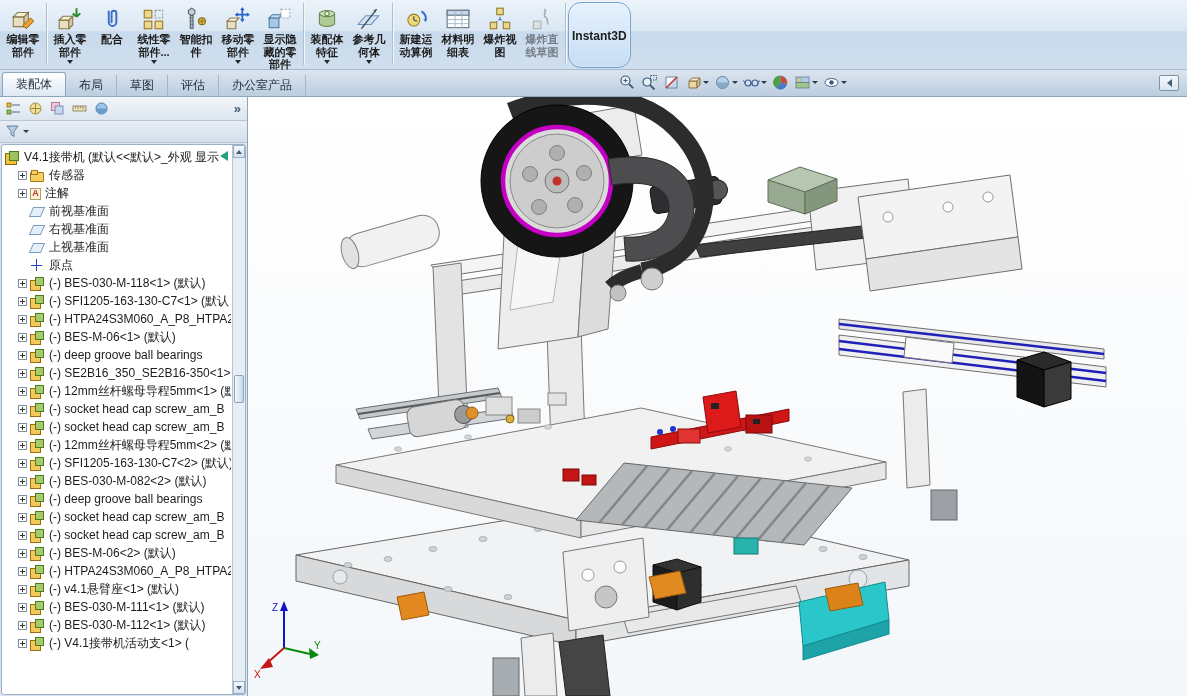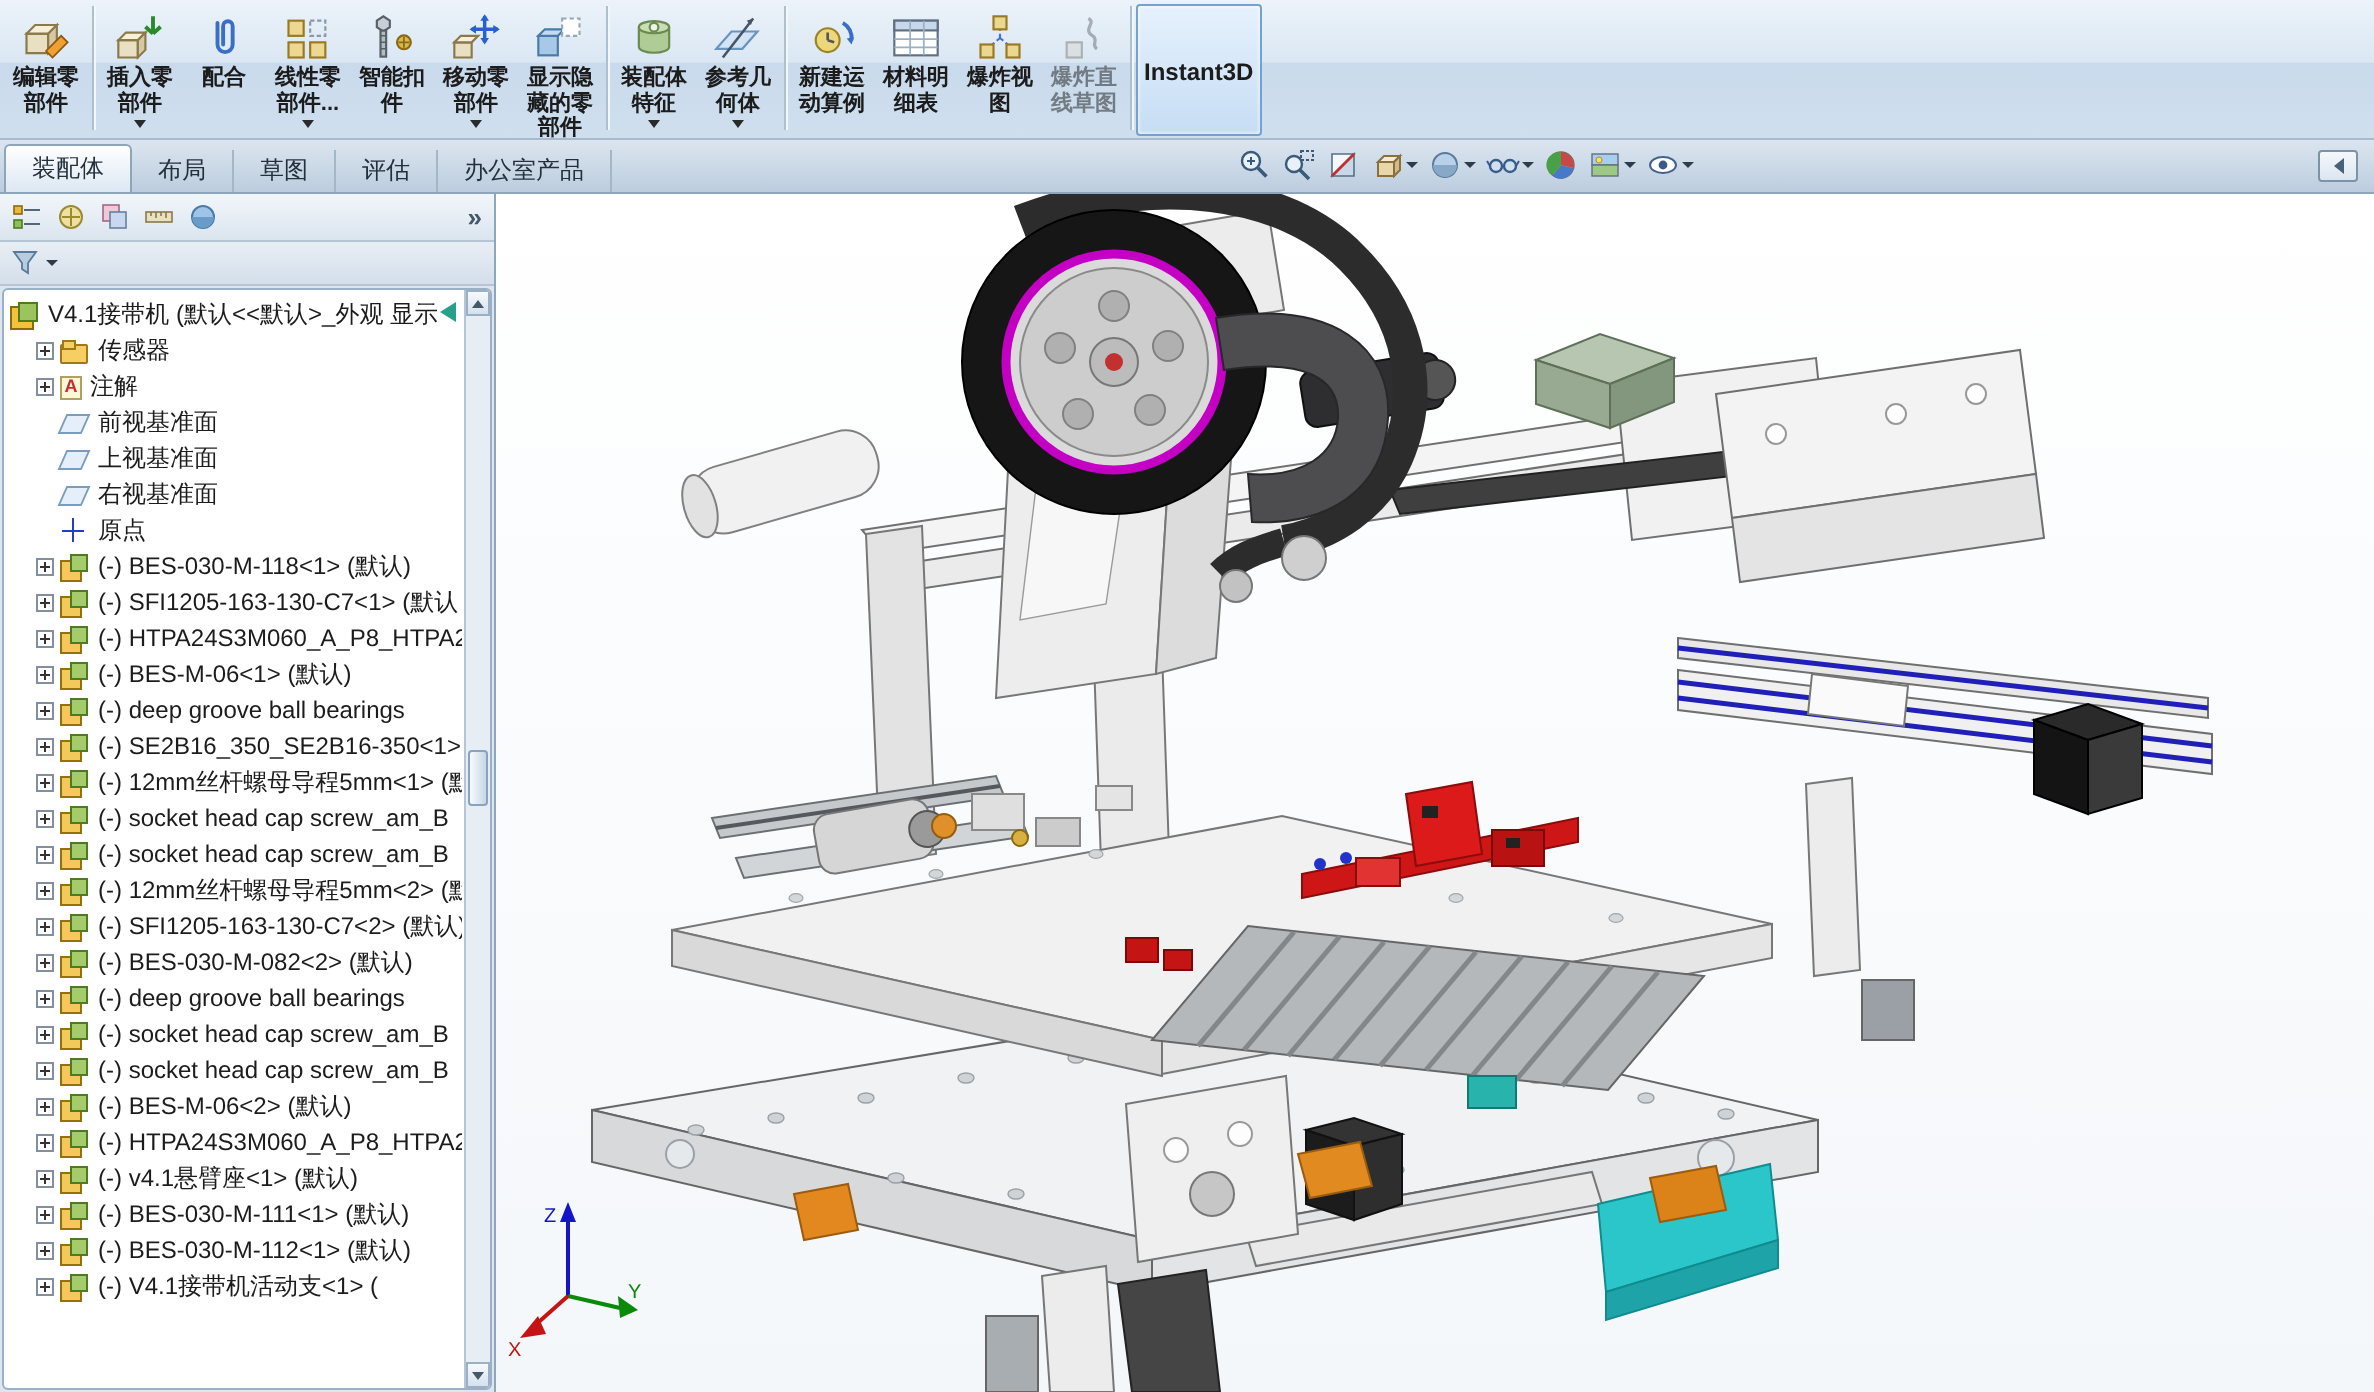--- a/index.html
+++ b/index.html
@@ -23,21 +23,21 @@
     padding:2px 3px 0; border:1px solid transparent; border-radius:2px; cursor:default;font-weight:bold;
   }
   .ricon { width:26px; height:26px; flex:none; margin-top:1px; }
   .rlabel {
     font-size:11px; line-height:1.15; text-align:center; white-space:pre-line;
     color:#1c1c1c; margin-top:1px;
   }
   .ribbon-btn.disabled { filter:grayscale(.9); opacity:.5; }
   .ribbon-btn.active {
     background:linear-gradient(#e6f1fd,#c6ddf4);
-    border-color:#74a2d0; box-shadow:inset 0 0 2px #fff;
+    border-color:#74a2d0; box-shadow:inset 0 0 2px #fff;border-radius:13px;
   }
   .ribbon-btn.instant { justify-content:center; min-width:56px; }
   .ribbon-btn.instant .rlabel { font-size:12px; }
   .rsep { width:1px; height:62px; background:#aebfd0; margin:1px 2px 0; flex:none; box-shadow:1px 0 0 #f2f7fc; }
   .dd { width:0; height:0; border:3.5px solid transparent; border-top:4px solid #2a2a2a; border-bottom:none; margin-top:2px; }
 
   
   .tabrow {
     height:27px; flex:none; display:flex; align-items:flex-end; padding-left:2px;
     background:linear-gradient(#dbe5ef,#bccddf); border-bottom:1px solid #8fa5ba; position:relative;
@@ -413,27 +413,27 @@
 
             <div class="trow">
               <span class="exp-box none"></span>
               <span class="ti plane"></span>
               <span class="tlabel">前视基准面</span>
             </div>
 
             <div class="trow">
               <span class="exp-box none"></span>
               <span class="ti plane"></span>
-              <span class="tlabel">上视基准面</span>
+              <span class="tlabel">右视基准面</span>
             </div>
 
             <div class="trow">
               <span class="exp-box none"></span>
               <span class="ti plane"></span>
-              <span class="tlabel">右视基准面</span>
+              <span class="tlabel">上视基准面</span>
             </div>
 
             <div class="trow">
               <span class="exp-box none"></span>
               <span class="ti origin"></span>
               <span class="tlabel">原点</span>
             </div>
 
             <div class="trow">
               <span class="exp-box plus"></span>

